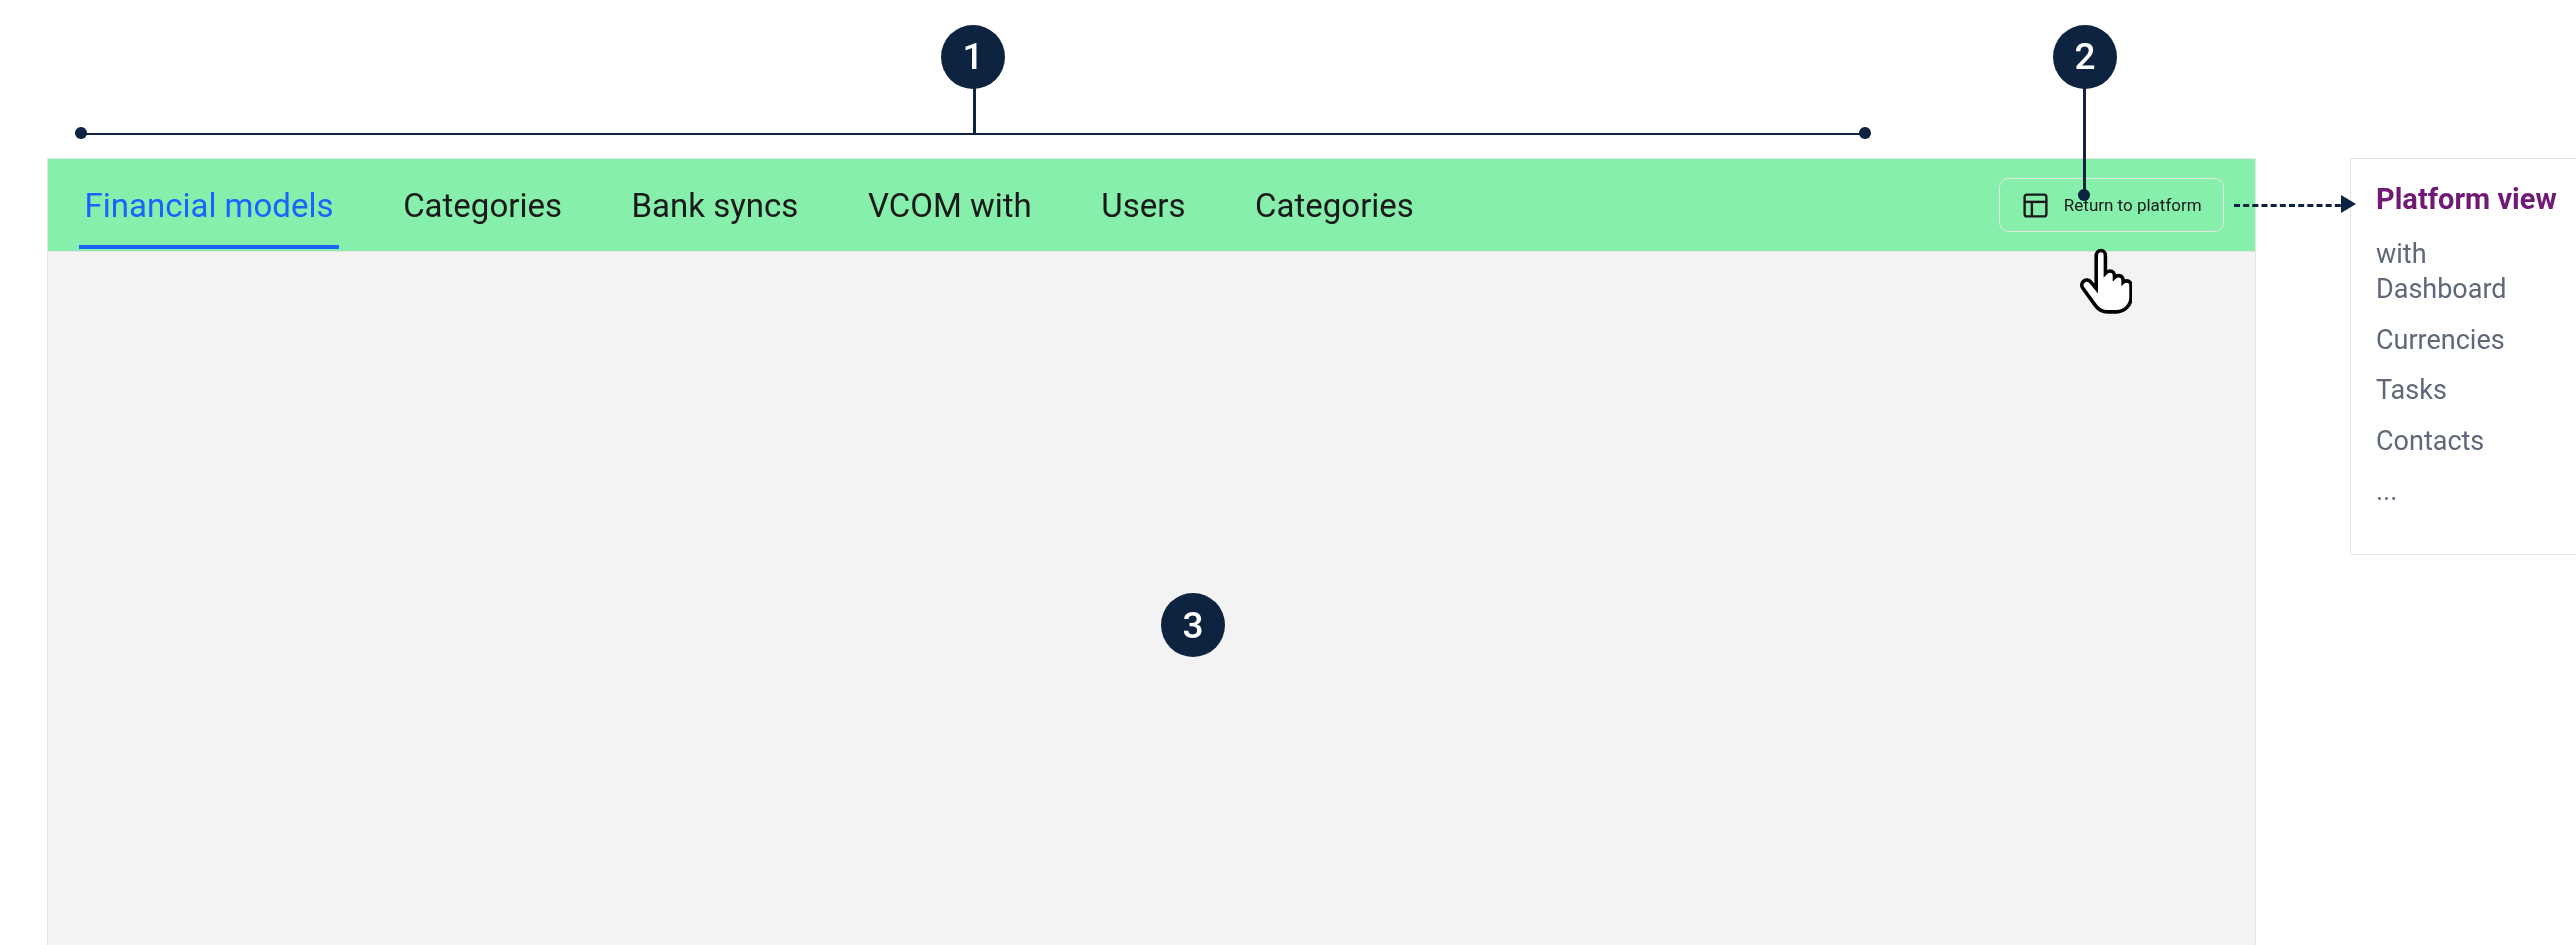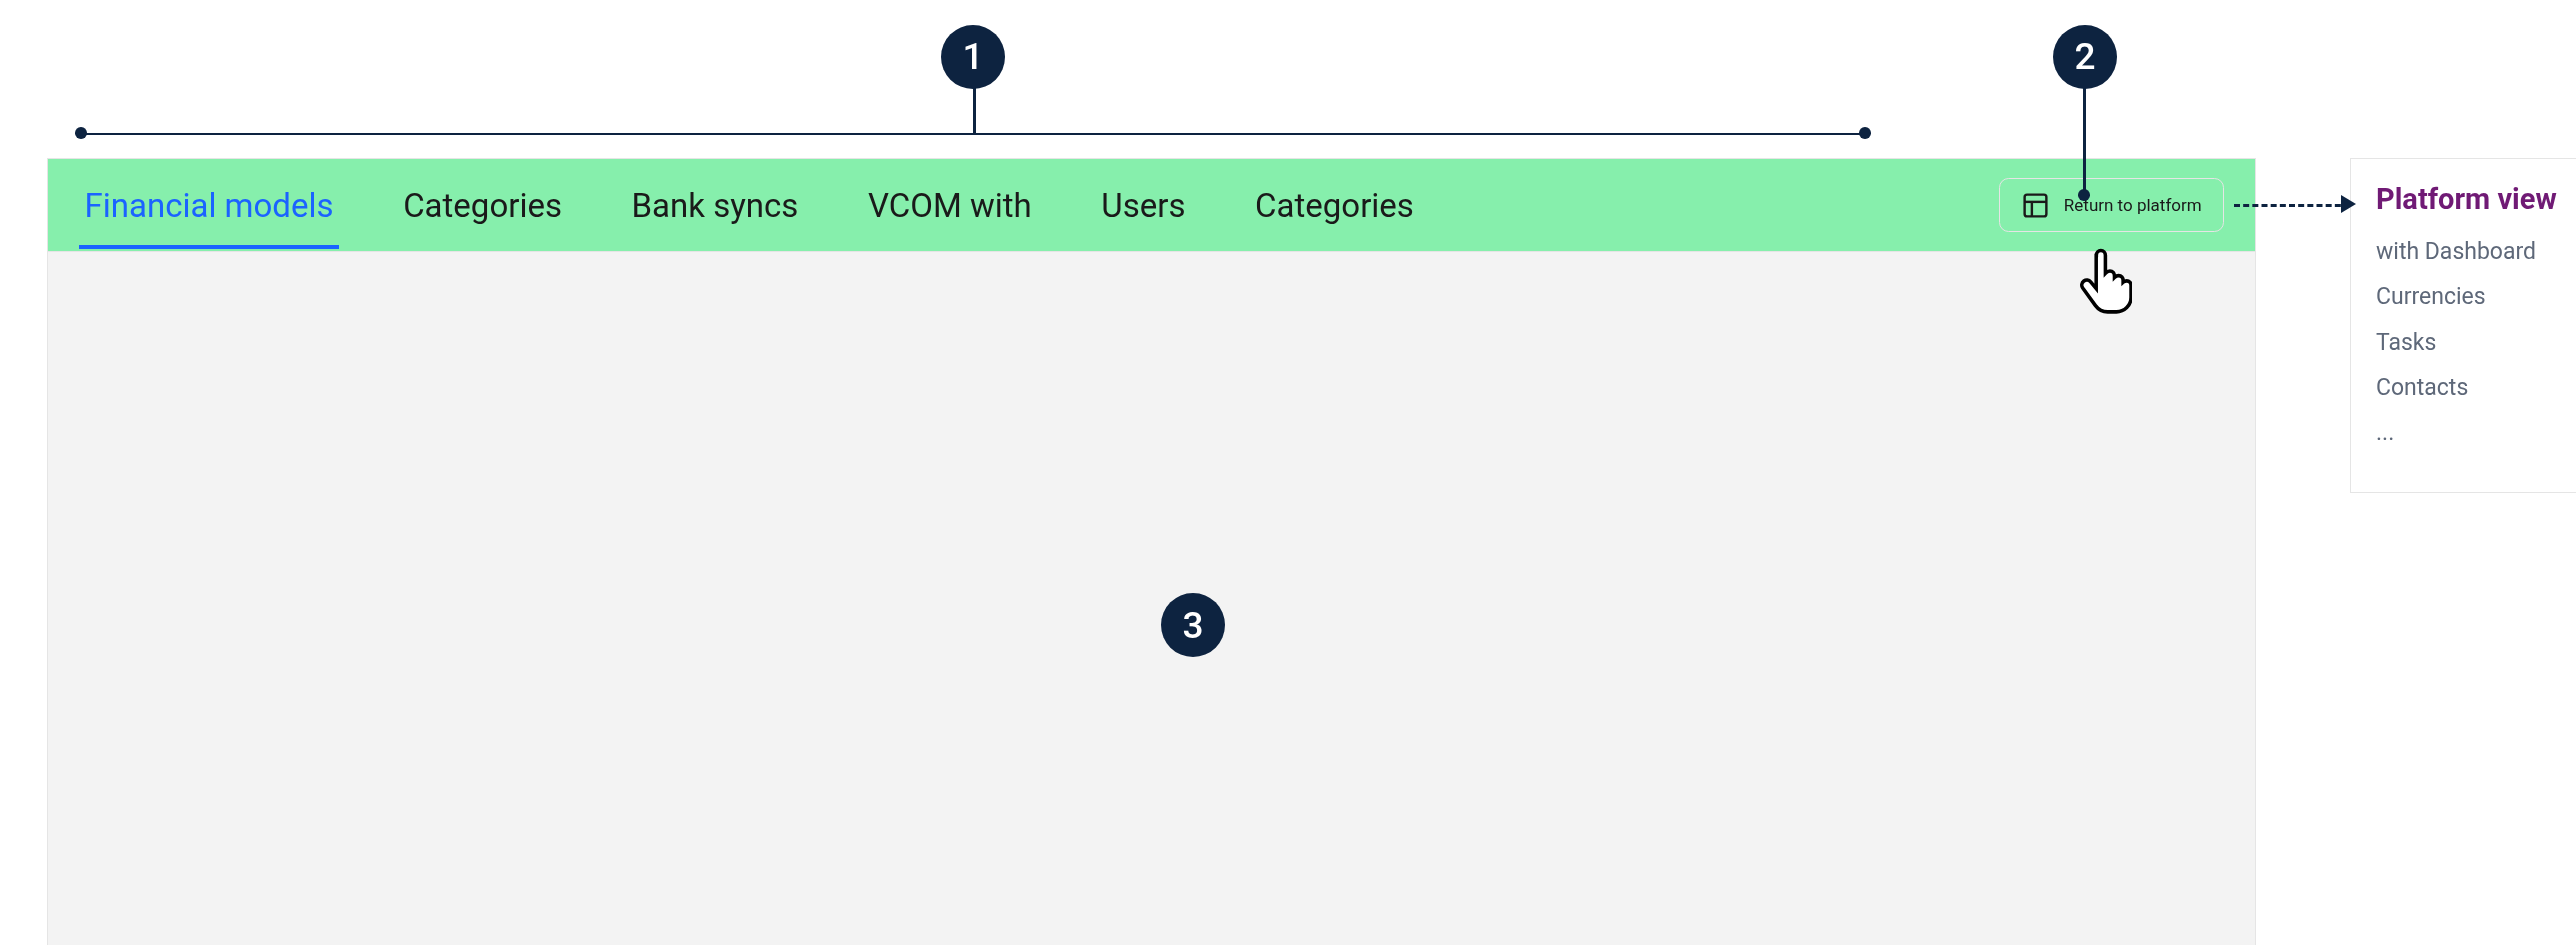--- a/index.html
+++ b/index.html
@@ -174,21 +174,21 @@
     padding: 23px 25px 29px;
   }
   .side-panel .title {
     color: #701a75;
     font-size: 29px;
     font-weight: 700;
     margin-bottom: 21px;
   }
   .side-panel .item {
     color: #5e6879;
-    font-size: 23px;
+    font-size: 27px;
     line-height: 1.3;
     margin: 15.4px 0;
   }
 </style>
 </head>
 <body>
 
 <div class="stage">
 
   <div class="callout callout-1">1</div>

